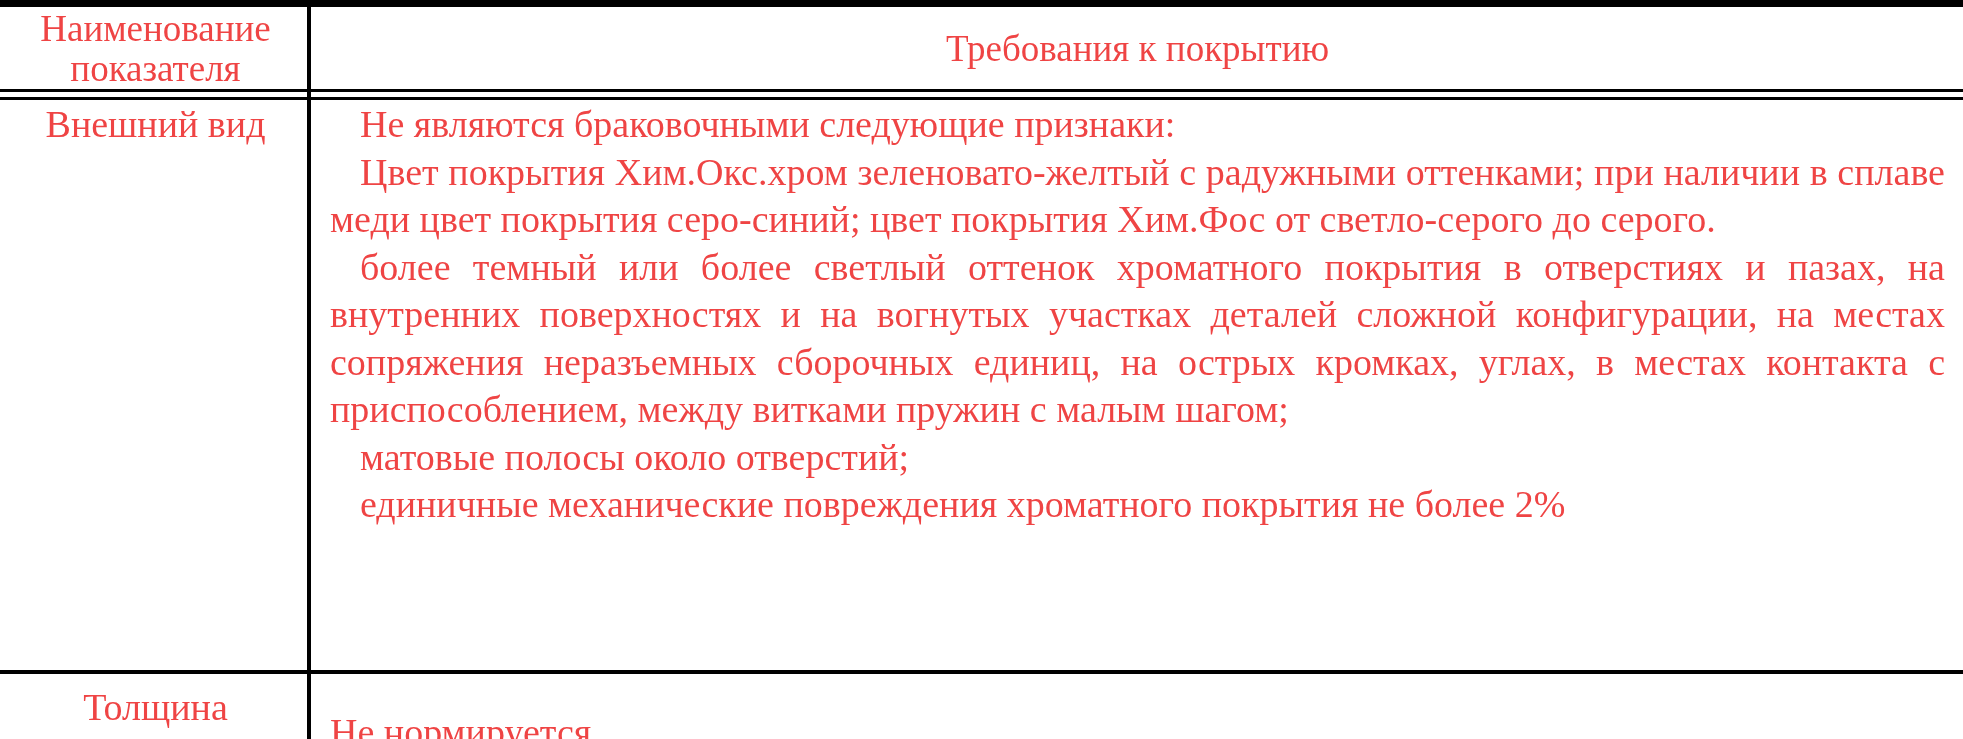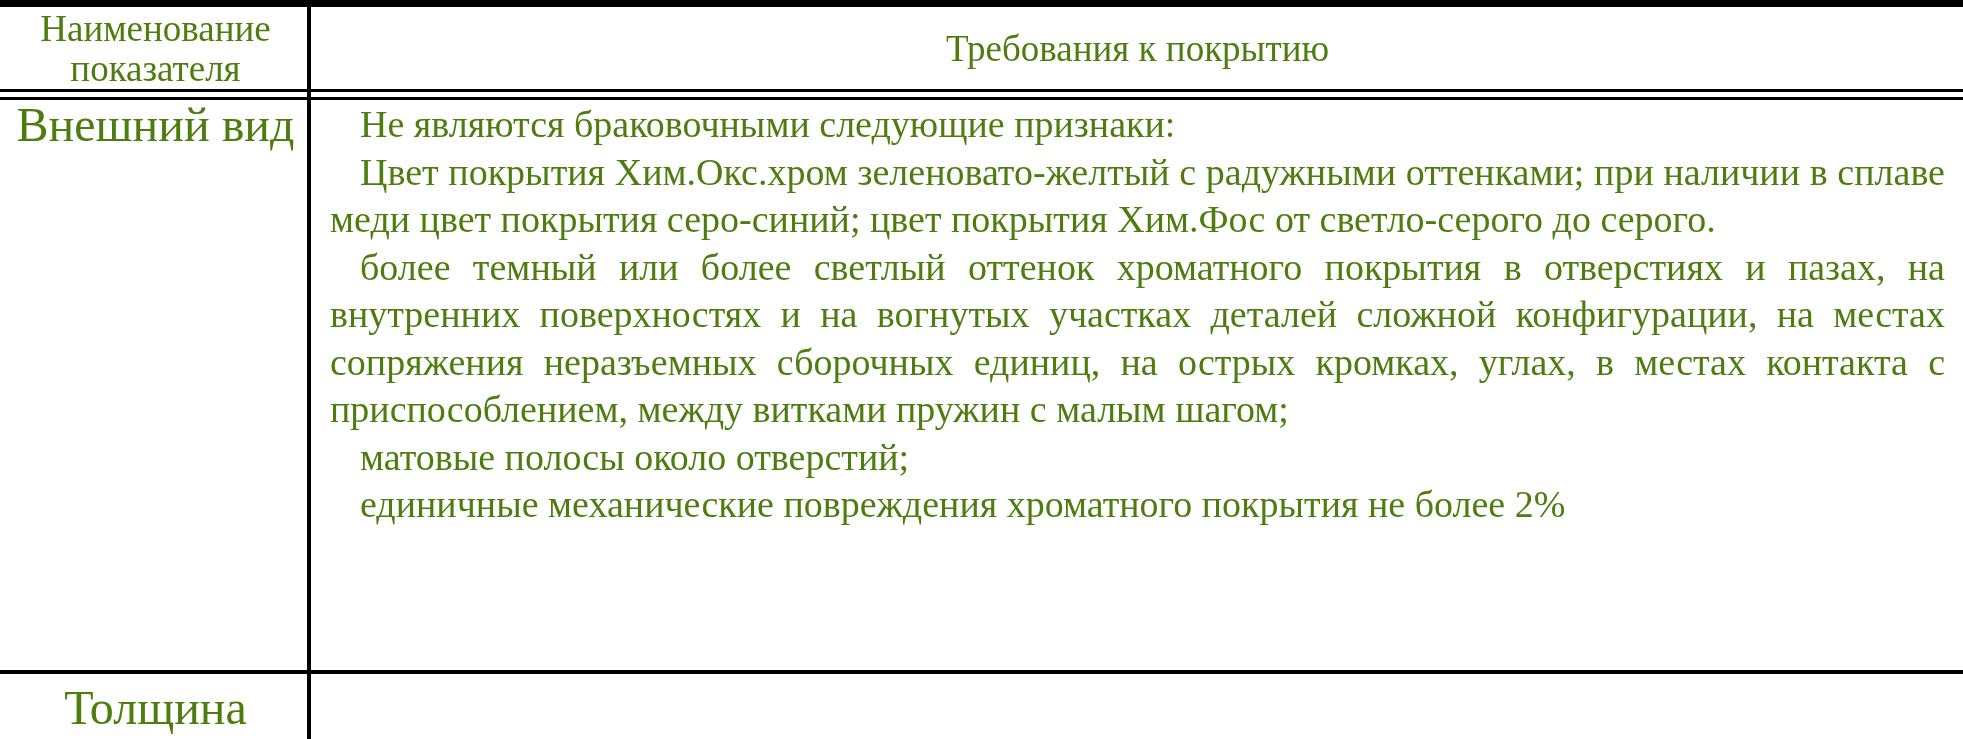--- a/index.html
+++ b/index.html
@@ -5,21 +5,21 @@
   html, body {
     margin: 0;
     padding: 0;
     background: #ffffff;
   }
   .page {
     position: relative;
     width: 1963px;
     height: 739px;
     background: #ffffff;
-    color: #4d7c0f;
+    color: #ef4444;
     font-family: "Liberation Serif", "DejaVu Serif", serif;
     overflow: hidden;
     box-sizing: border-box;
   }
   .doc-table {
     position: relative;
     width: 100%;
     height: 100%;
     border-top: 7px solid #000;
     box-sizing: border-box;
@@ -68,21 +68,21 @@
   
   .double-rule {
     height: 11px;
     box-sizing: border-box;
     border-top: 3px solid #000;
     border-bottom: 3px solid #000;
     background: #fff;
   }
   
   .body-row .col-name {
-    font-size: 48px;
+    font-size: 38px;
     line-height: 47.5px;
     padding-top: 1px;
     font-family: Liberation Serif, serif;
   }
   .appearance-row {
     height: 570px;
   }
   .appearance-row .col-req {
     font-size: 38px;
     line-height: 47.5px;
@@ -95,21 +95,20 @@
     margin: 0;
     text-indent: 30px;
   }
   
   .single-rule {
     height: 4px;
     background: #000;
   }
   .thickness-row {
     height: 65px;
-    flex-direction: column;
   }
   .thickness-row .col-name {
     padding-top: 10px;
   }
   .thickness-row .col-req {
     font-size: 38px;
     line-height: 47.5px;
     padding-top: 10px;
     margin-top: 25px;
   }

